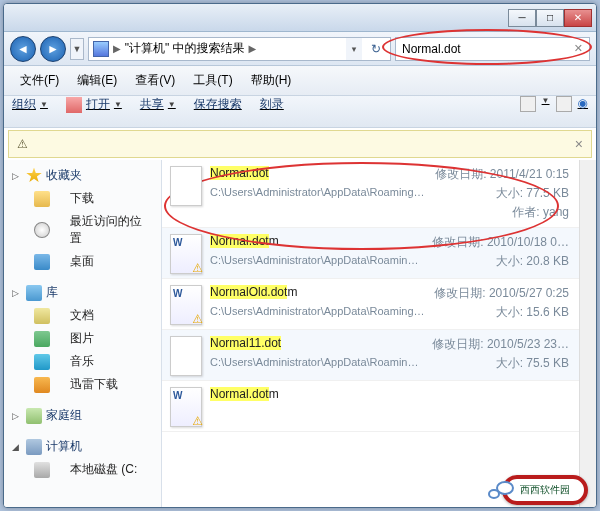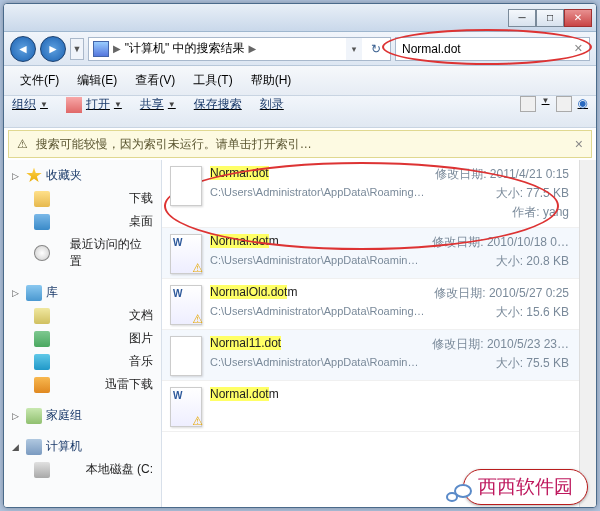--- a/index.html
+++ b/index.html
@@ -27,36 +27,36 @@
 .tb-icon{width:16px;height:16px;}
 .tb-right{margin-left:auto;display:flex;gap:6px;}
 .infobar{height:28px;background:#fdfae2;border:1px solid #e0d890;margin:2px 4px;display:flex;align-items:center;padding:0 8px;gap:8px;color:#5a5530;}
 .infobar .info-x{margin-left:auto;color:#888;font-size:14px;}
 .content{flex:1;display:flex;overflow:hidden;}
 .sidebar{width:158px;background:#fafbfc;border-right:1px solid #d8e0ea;overflow-y:auto;padding:4px 0;}
 .side-group{margin-bottom:8px;}
 .side-header{display:flex;align-items:center;gap:4px;padding:3px 8px;color:#1a3a6a;}
 .side-arrow{font-size:9px;color:#555;width:10px;}
 .side-icon{width:16px;height:16px;display:inline-block;}
-.side-item{display:flex;align-items:center;gap:20px;padding:3px 8px 3px 30px;color:#222;justify-content:space-between;}
+.side-item{display:flex;align-items:center;gap:20px;padding:3px 8px 3px 30px;color:#222;}
 .results{flex:1;overflow-y:auto;background:#fff;position:relative;}
 .file-row{display:flex;padding:6px 10px 4px 8px;gap:8px;border-bottom:1px solid #f0f0f0;}
 .file-row.alt{background:#f4f8fd;}
 .file-thumb{width:32px;height:40px;background:#fff;border:1px solid #ccc;box-shadow:1px 1px 2px rgba(0,0,0,0.15);flex-shrink:0;position:relative;}
 .file-thumb.word{background:linear-gradient(#fff,#eef);}
 .file-thumb.word::before{content:"W";position:absolute;left:2px;top:2px;color:#2b579a;font-weight:bold;font-size:10px;}
 .file-thumb.warn::after{content:"⚠";position:absolute;right:-2px;bottom:-2px;font-size:12px;color:#e6a800;}
 .file-info{flex:1;min-width:0;}
 .file-name{color:#222;margin-bottom:2px;}
 .file-name .hl{background:#ffff66;}
 .file-path{color:#7a8a9a;font-size:11px;margin-top:6px;white-space:nowrap;overflow:hidden;text-overflow:ellipsis;}
 .file-meta{text-align:right;color:#7a8a9a;font-size:11px;flex-shrink:0;}
 .file-meta div{margin-bottom:2px;white-space:nowrap;}
 .ellipse-annot{position:absolute;border:2px solid #d33;border-radius:50%;pointer-events:none;}
-.watermark{position:absolute;right:12px;bottom:6px;background:#fff;border:1px solid #b91c1c;border-radius:18px;padding:4px 14px;color:#be185d;font-size:19px;box-shadow:0 1px 3px rgba(0,0,0,0.3);}
+.watermark{position:absolute;right:12px;bottom:6px;background:#fff;border:4px solid #b91c1c;border-radius:18px;padding:4px 14px;color:#14532d;font-size:10px;box-shadow:0 1px 3px rgba(0,0,0,0.3);}
 .watermark::before,.watermark::after{content:"";position:absolute;border:2px solid #5a8ac8;border-radius:50%;background:#fff;}
 .watermark::before{width:14px;height:10px;left:-10px;bottom:6px;}
 .watermark::after{width:8px;height:6px;left:-18px;bottom:2px;}
 .ic-star{background:linear-gradient(#ffd24d,#e6a800);clip-path:polygon(50% 0,61% 35%,98% 35%,68% 57%,79% 91%,50% 70%,21% 91%,32% 57%,2% 35%,39% 35%);}
 .ic-folder{background:linear-gradient(#ffe08a,#e6b84d);border-radius:2px;}
 .ic-desktop{background:linear-gradient(#7ab8e8,#3a8ac8);border-radius:2px;}
 .ic-clock{background:radial-gradient(#fff,#ccc);border-radius:50%;border:1px solid #888;}
 .ic-lib{background:linear-gradient(#8ac8f0,#4a98d0);border-radius:2px;}
 .ic-video{background:linear-gradient(#a0d8f8,#60a8e0);border-radius:2px;}
 .ic-pic{background:linear-gradient(#7ec890,#4aa860);border-radius:2px;}
@@ -134,43 +134,42 @@
     <div class="tb-right">
       <span class="tb-icon ic-view1"></span>
       <span class="tb-drop">▼</span>
       <span class="tb-icon ic-view1"></span>
       <span style="color:#2a6ac0">◉</span>
     </div>
   </div>
 
   <div class="infobar">
     <span>⚠</span>
-    <span>搜索可能较慢，因为索引未运行。请单击打开索引…</span>
     <span class="info-x">×</span>
   </div>
 
   <div class="content">
     <div class="sidebar" id="sidebar">
         <div class="side-group">
           <div class="side-header">
             <span class="side-arrow">▷</span>
             <span class="side-icon ic-star"></span>
             <span>收藏夹</span>
           </div>
           <div class="side-item">
             <span class="side-icon ic-folder"></span>
             <span>下载</span>
           </div>
           <div class="side-item">
+            <span class="side-icon ic-clock"></span>
+            <span>最近访问的位置</span>
+          </div>
+          <div class="side-item">
             <span class="side-icon ic-desktop"></span>
             <span>桌面</span>
-          </div>
-          <div class="side-item">
-            <span class="side-icon ic-clock"></span>
-            <span>最近访问的位置</span>
           </div>
         </div>
         <div class="side-group">
           <div class="side-header">
             <span class="side-arrow">▷</span>
             <span class="side-icon ic-lib"></span>
             <span>库</span>
           </div>
           <div class="side-item">
             <span class="side-icon ic-doc"></span>

